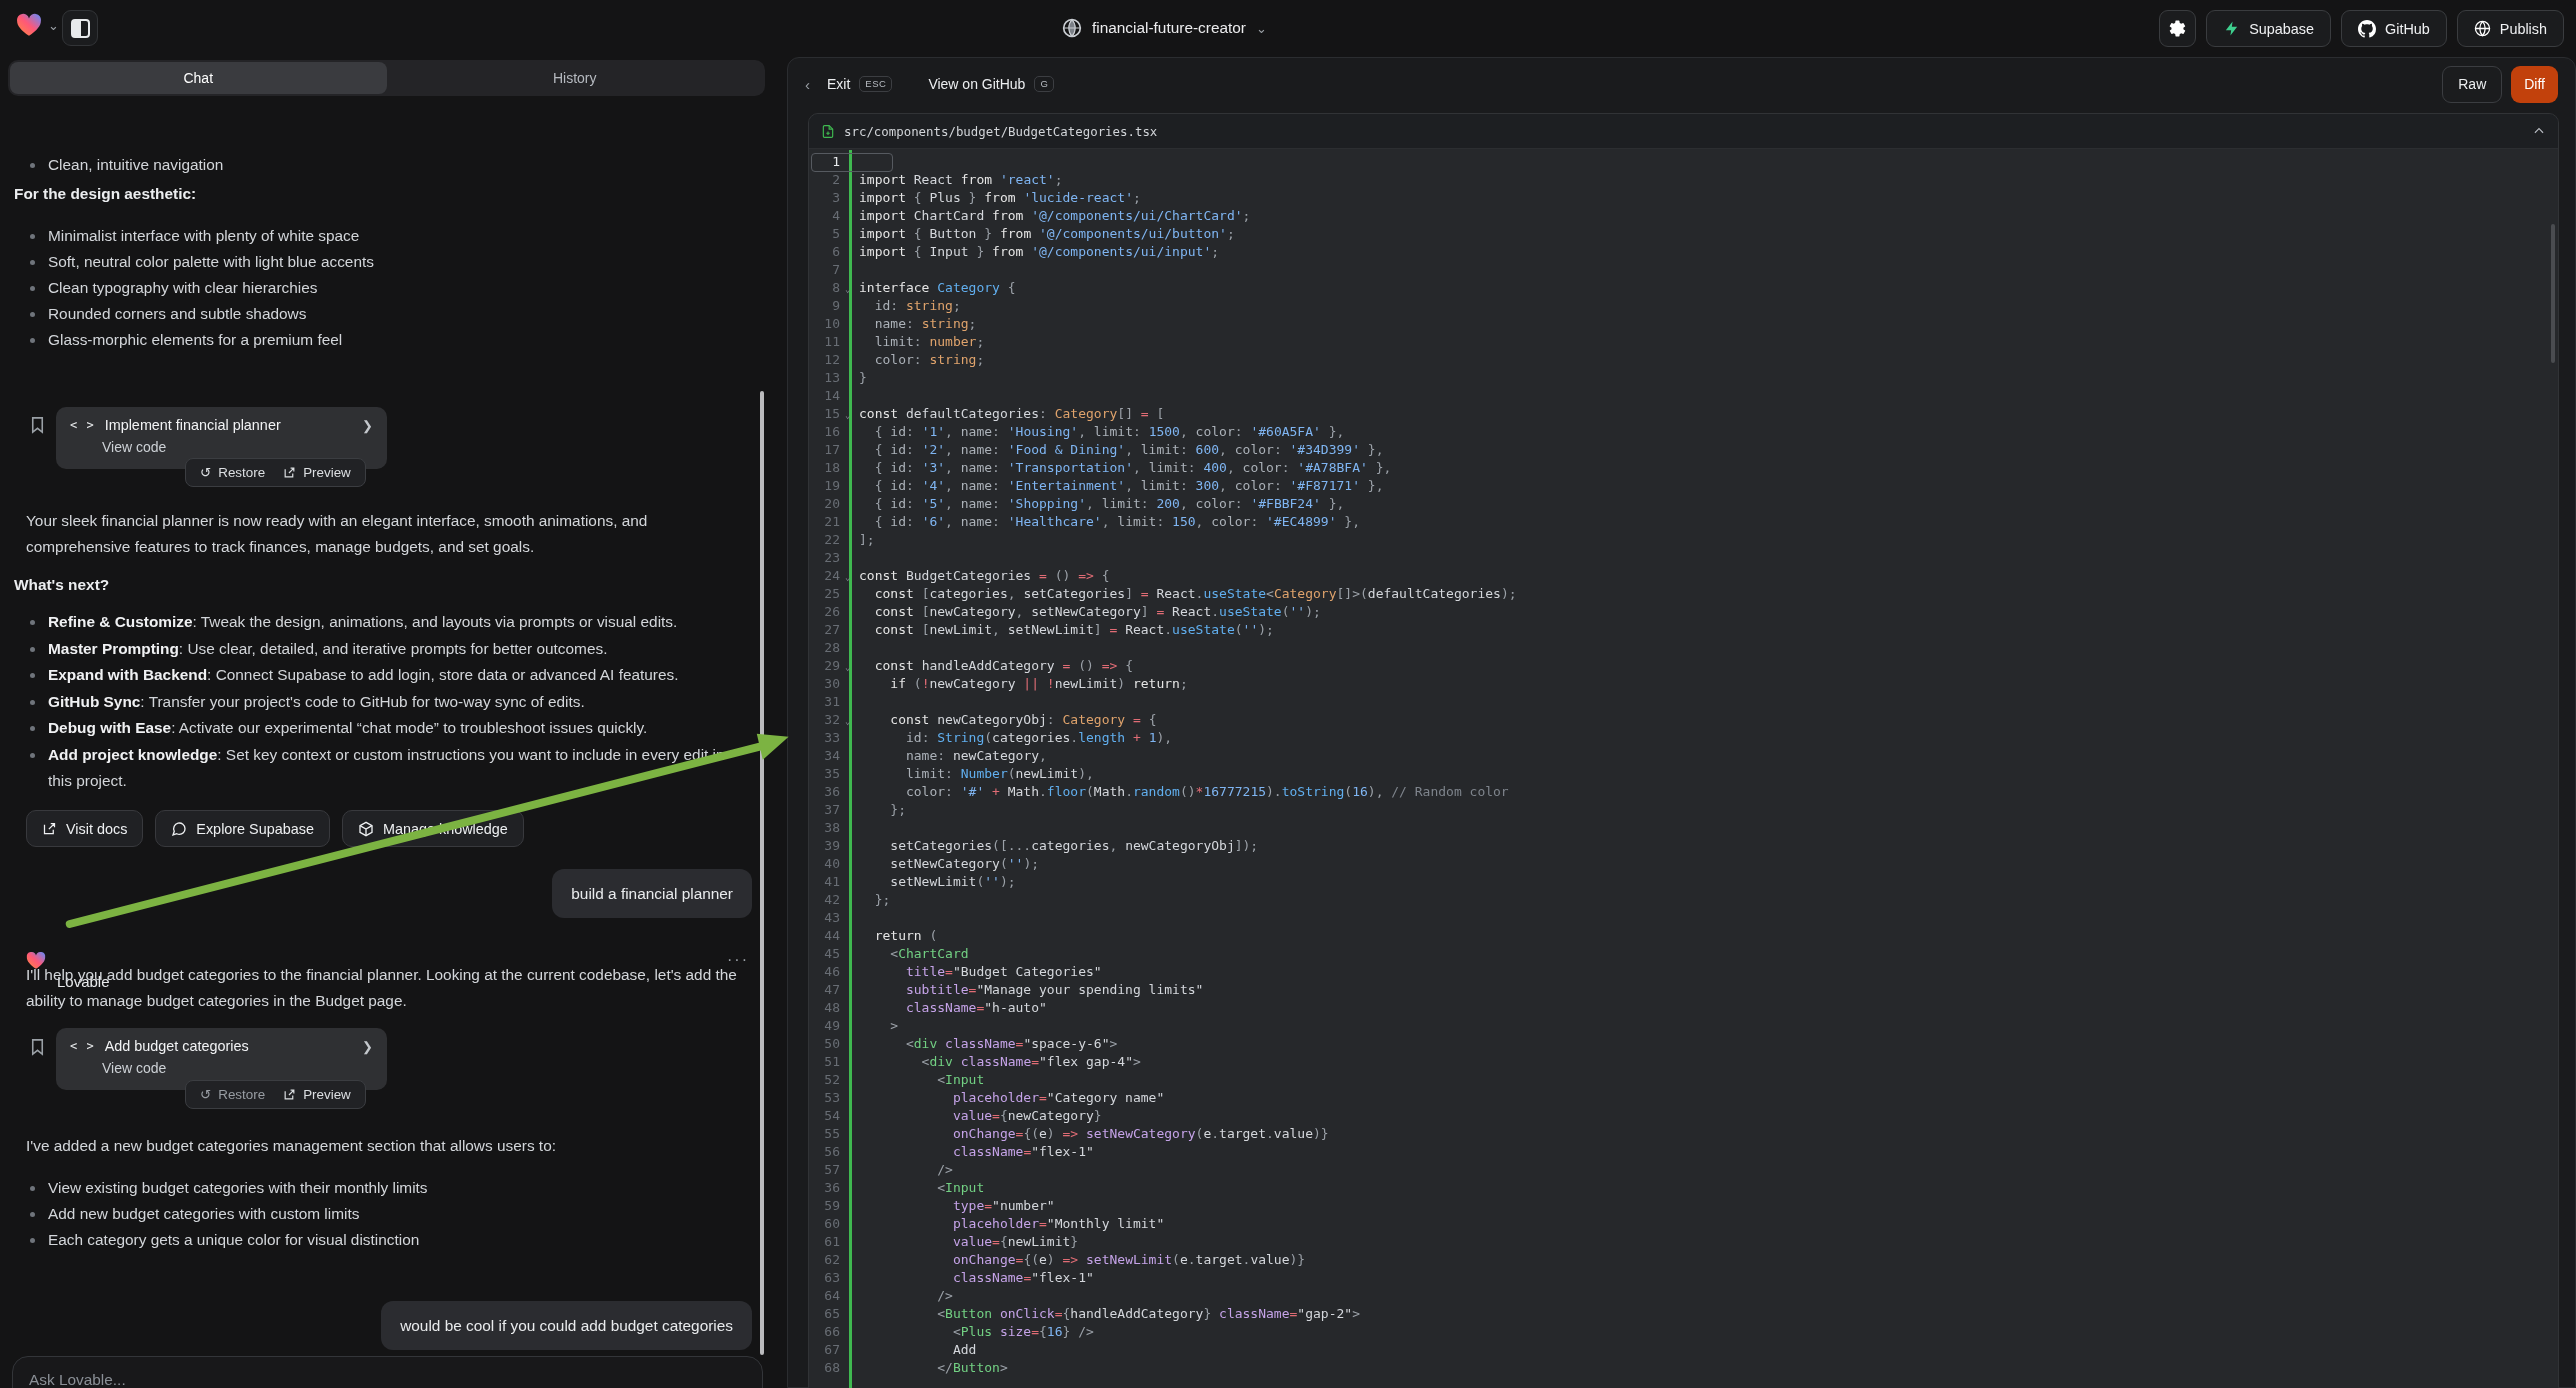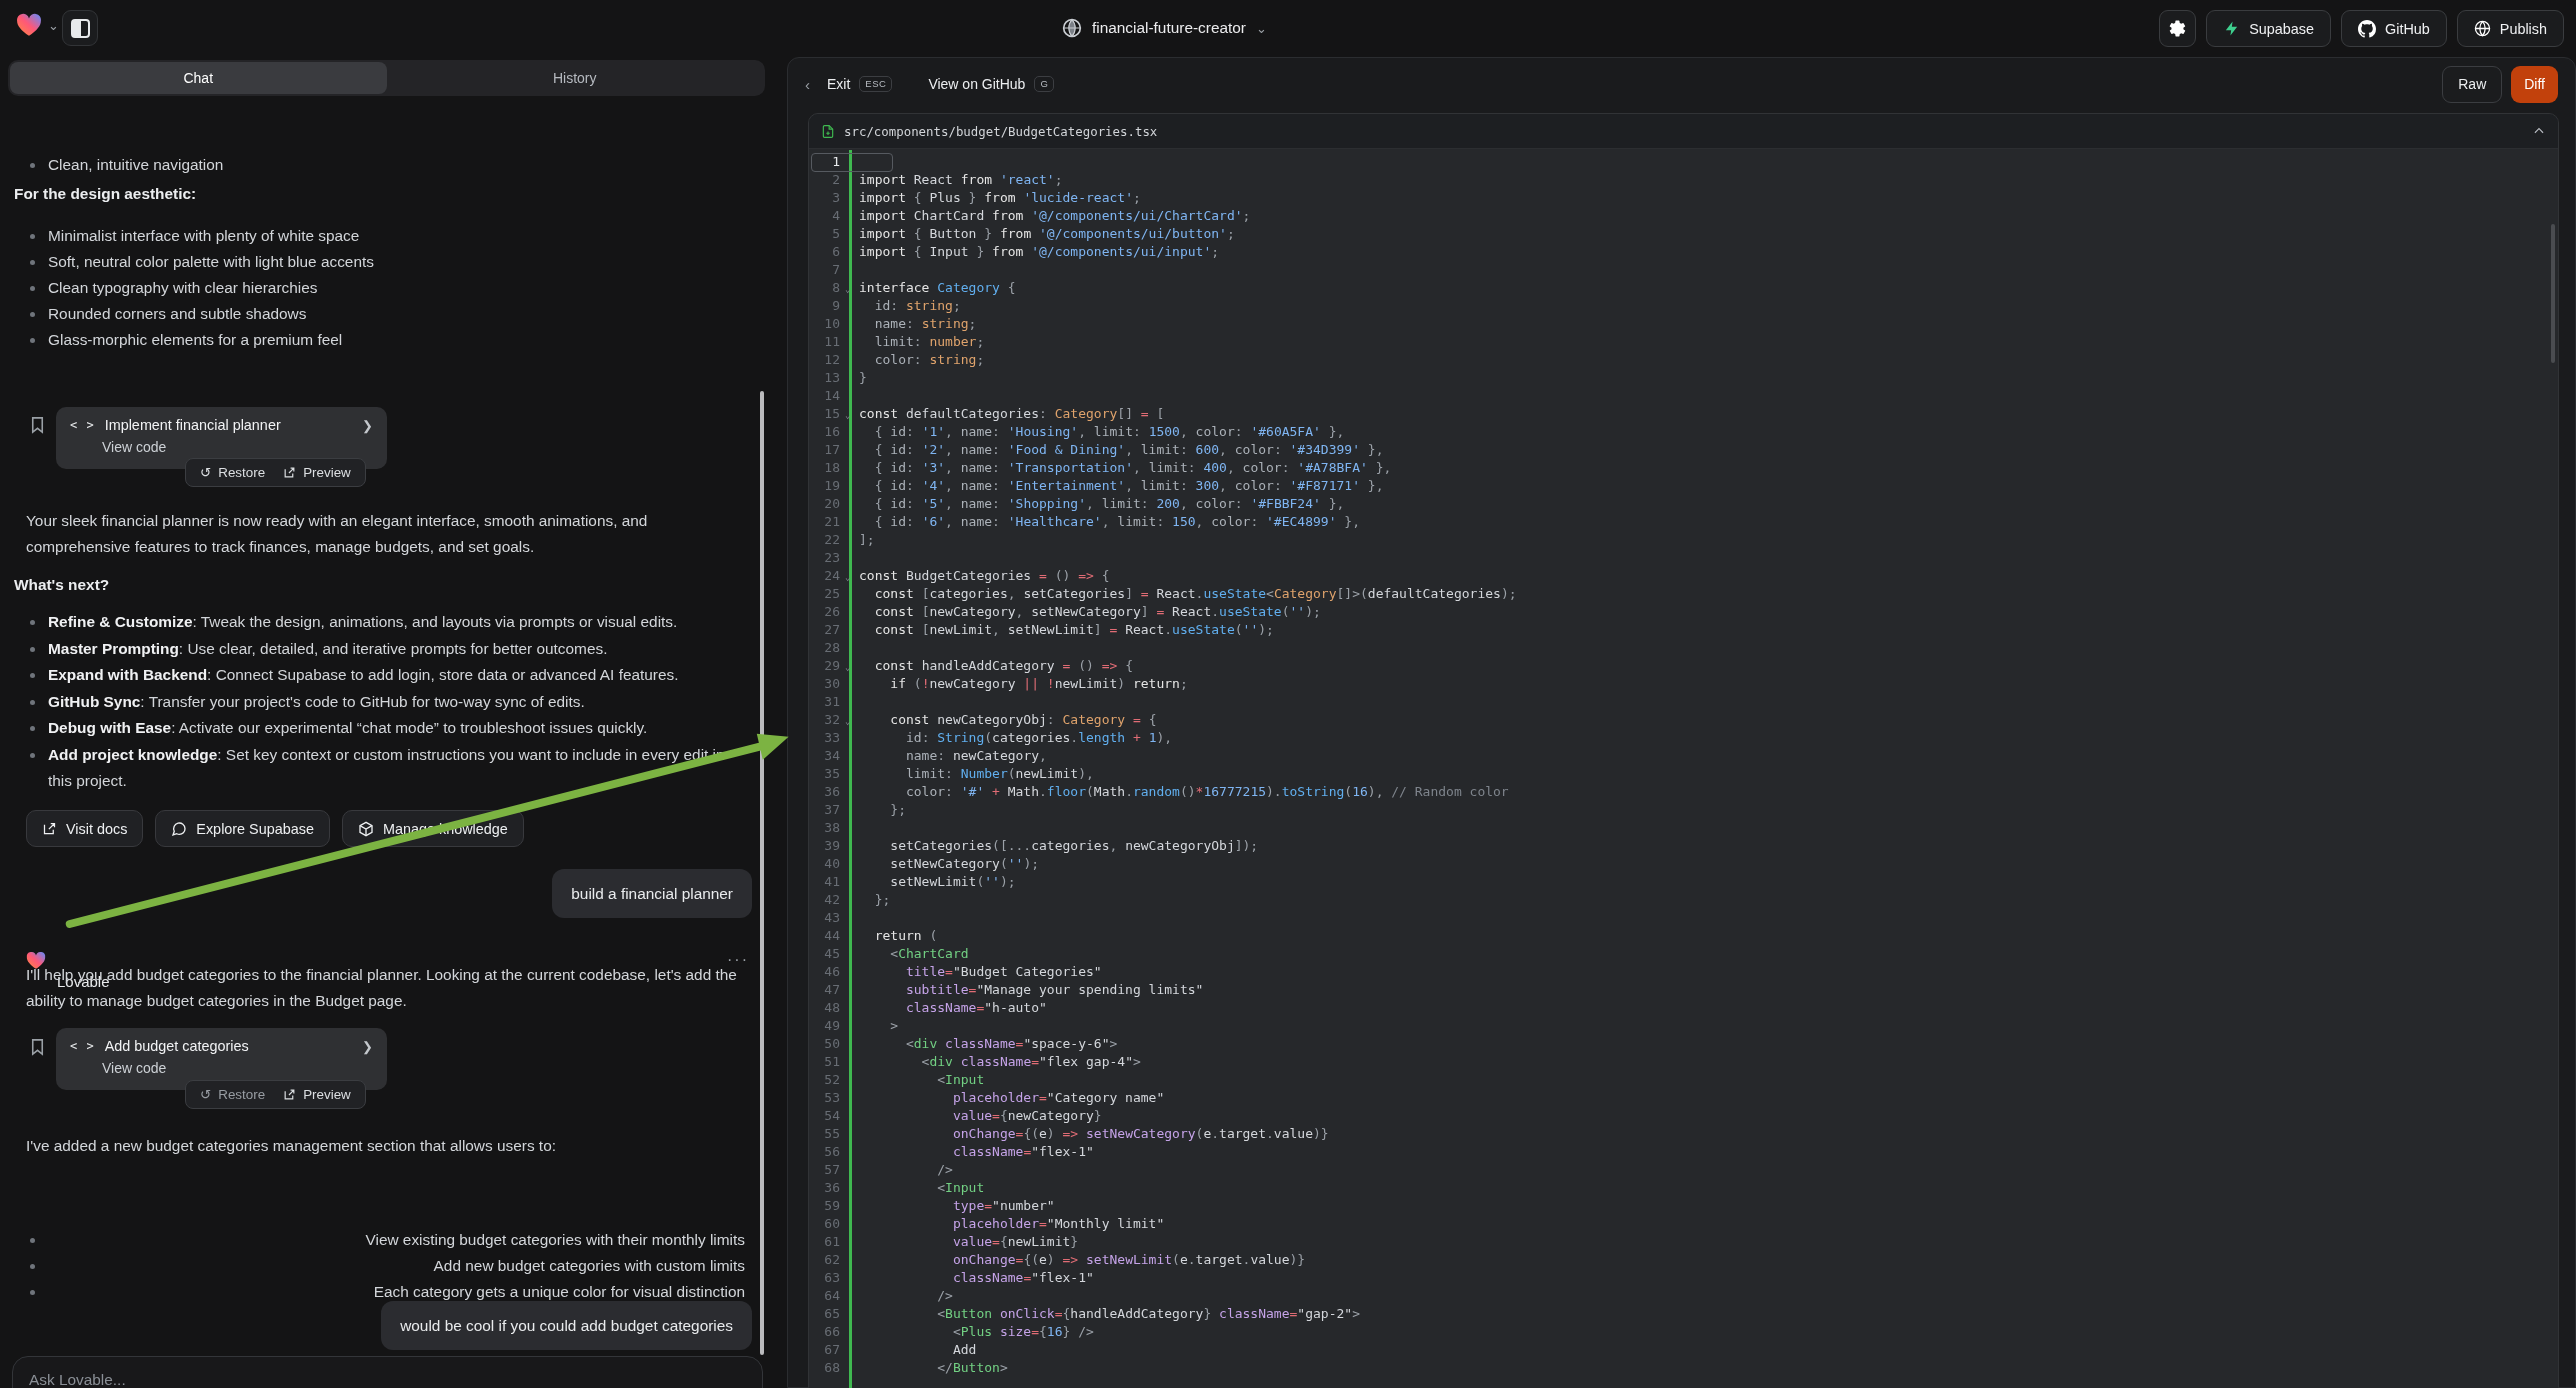--- a/index.html
+++ b/index.html
@@ -29,21 +29,21 @@
   .bullet-li { position:relative; padding-left:40px; color:#d3d6da; font-size:15.4px; line-height:26px; }
   .bullet-li::before { content:""; position:absolute; left:22px; top:11px; width:5px; height:5px; border-radius:50%; background:#6f747b; }
   .chat-h { position:absolute; left:6px; color:#eceef0; font-size:15.4px; font-weight:700; }
   .chat-p { position:absolute; left:18px; width:723px; color:#d3d6da; font-size:15.4px; line-height:26px; }
 
   #li-clean { position:absolute; left:0; top:92px; width:737px; }
   #ul-design { position:absolute; left:0; top:163px; width:737px; }
   #ul-next { position:absolute; left:0; top:549px; width:741px; }
   #ul-next .bullet-li { line-height:26.5px; }
   #ul-next b { color:#f0f1f3; font-weight:700; }
-  #ul-added { position:absolute; left:0; top:1167px; width:737px;text-align:right; }
+  #ul-added { position:absolute; left:0; top:1115px; width:737px; }
 
   .version-card { position:absolute; left:48px; width:331px; height:62px; background:#2f3033; border-radius:10px; padding:10px 14px; }
   .vc-row1 { display:flex; align-items:center; gap:10px; }
   .vc-code { font-family:"DejaVu Sans Mono", monospace; font-size:12px; color:#e8eaec; letter-spacing:1px; }
   .vc-title { font-size:14.4px; color:#f2f3f5; flex:1; white-space:nowrap; }
   .vc-arrow { color:#c3c7cc; font-size:13px; }
   .vc-view { margin-left:32px; margin-top:6px; font-size:14px; color:#cdd1d6; }
   .bookmark { position:absolute; left:20px; }
   .pill { position:absolute; height:29px; background:#212225; border:1px solid #3b3d41; border-radius:8px; display:flex; align-items:center; gap:18px; padding:0 14px; font-size:13.4px; color:#dcdfe2; }
   .pill .item { display:flex; align-items:center; gap:7px; }

